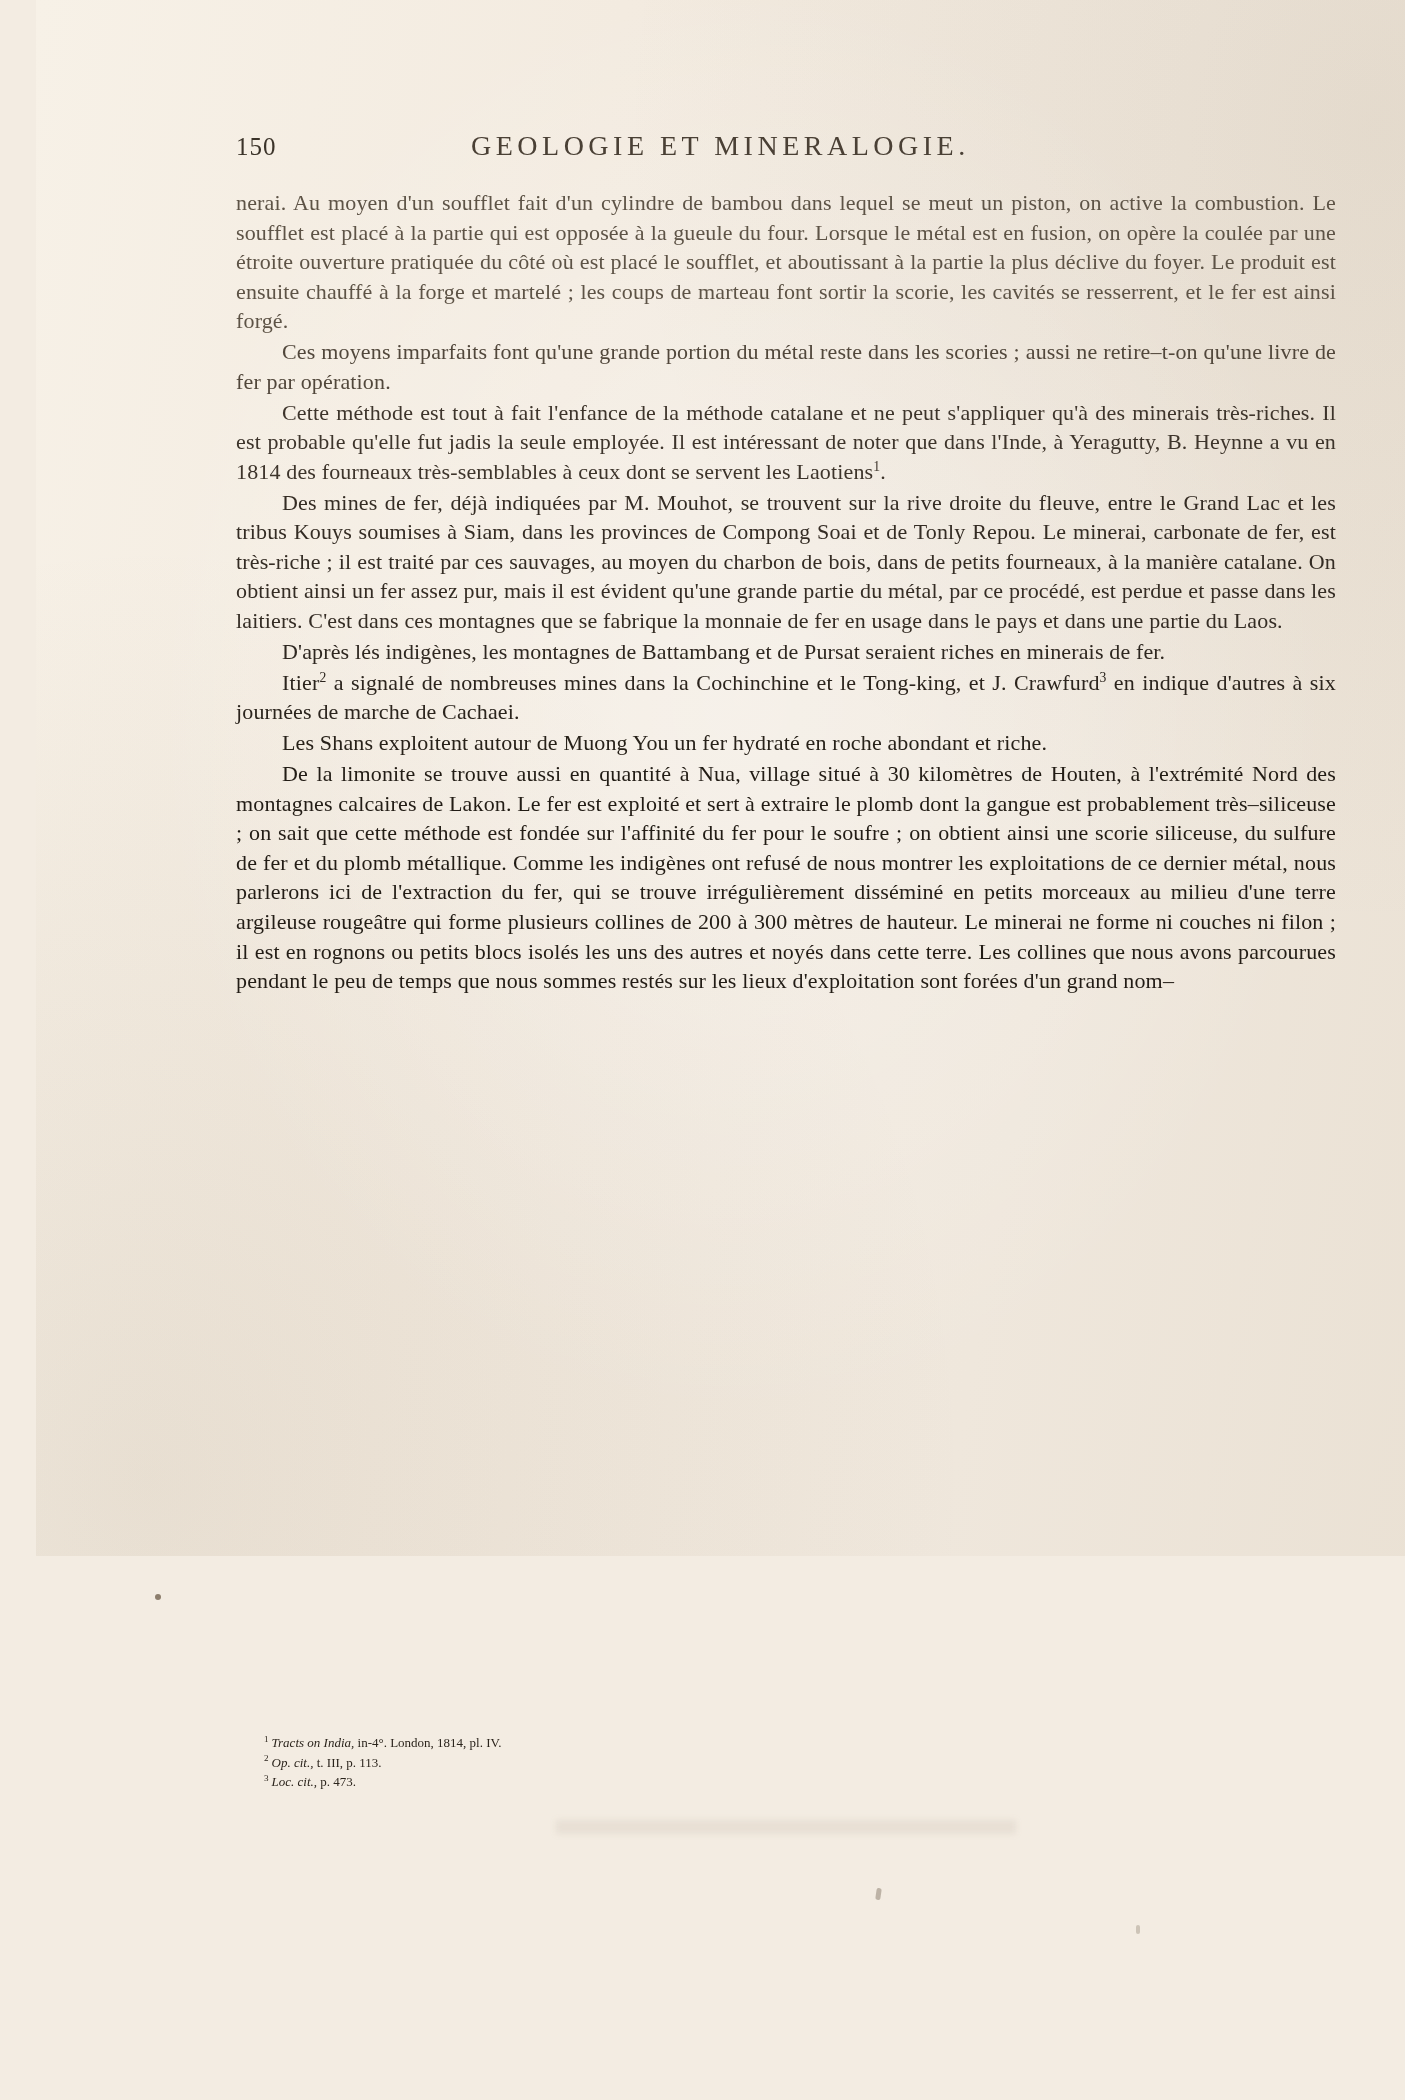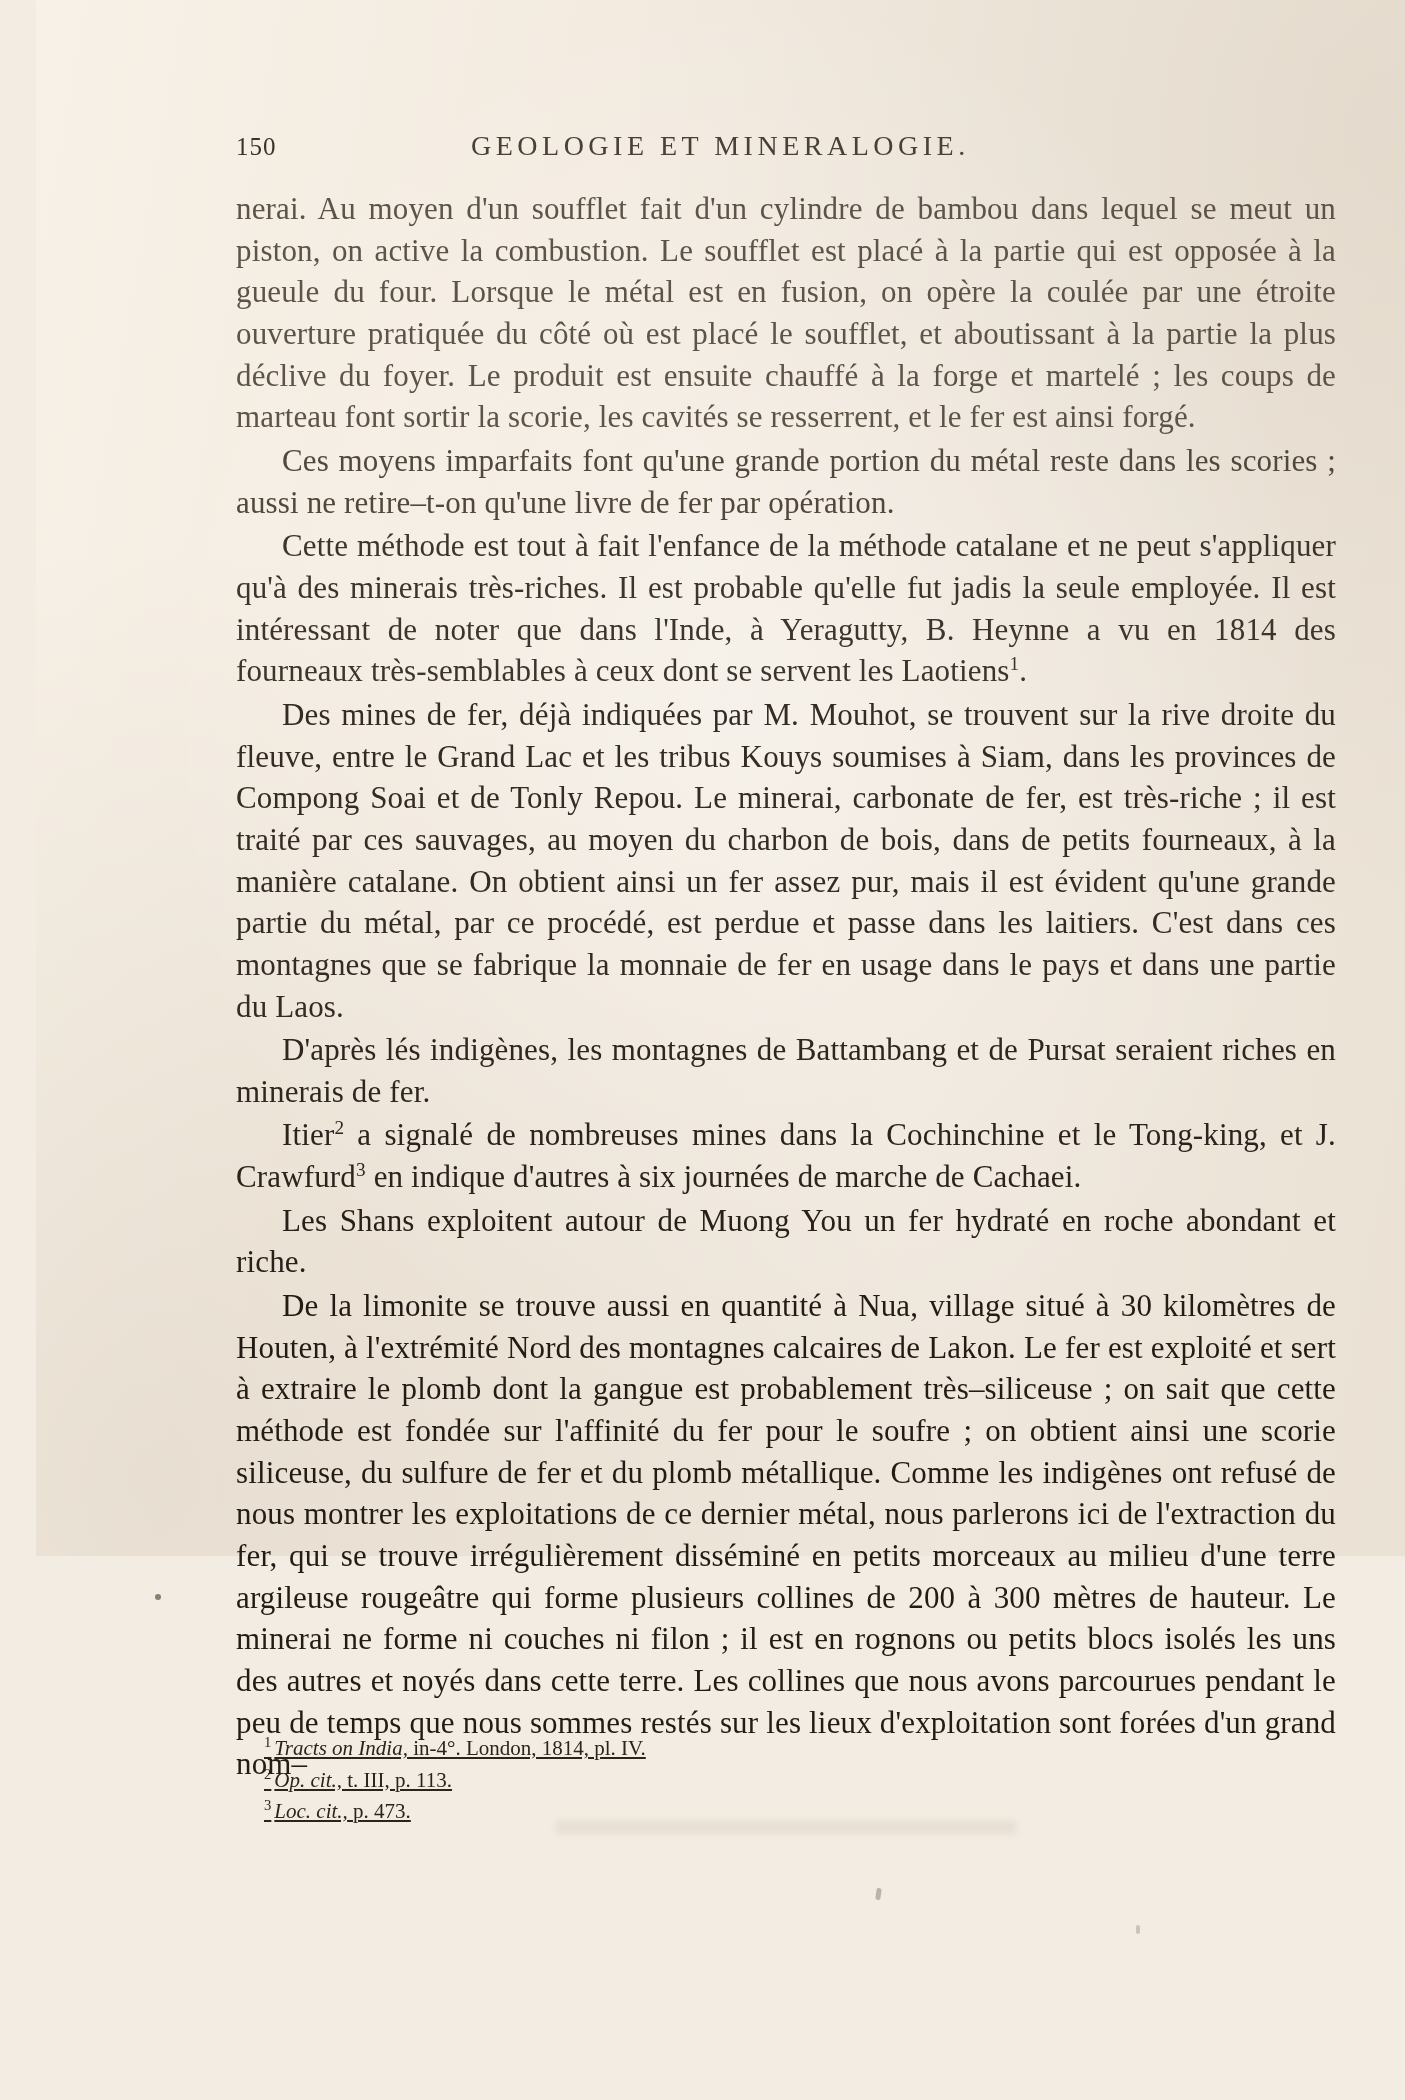--- a/index.html
+++ b/index.html
@@ -51,21 +51,21 @@
   .running-head {
     flex: 1;
     text-align: left;
     padding-left: 85px;
     font-size: 28px;
     letter-spacing: 4.5px;
     color: #4a4035;
     font-family: "Liberation Serif", serif;
   }
   .body-text {
-    font-size: 31px;
+    font-size: 22px;
     line-height: 1.345;
     color: #2e2822;
     text-align: justify;
     text-justify: inter-word;
     letter-spacing: 0.15px;
   }
   .body-text p {
     margin: 0 0 0.06em 0;
     text-indent: 46px;
   }
@@ -86,24 +86,23 @@
   sup {
     font-size: 0.62em;
     vertical-align: super;
     line-height: 0;
   }
   .footnotes {
     position: absolute;
     left: 228px;
     top: 1733px;
     width: 700px;
-    font-size: 21px;
+    font-size: 13px;
     line-height: 1.5;
     color: #2b241c;
-    text-decoration: underline;
   }
   .footnotes div {
     white-space: nowrap;
   }
   .footnotes i {
     font-style: italic;
   }
   .fn-mark {
     font-size: 0.7em;
     vertical-align: super;

